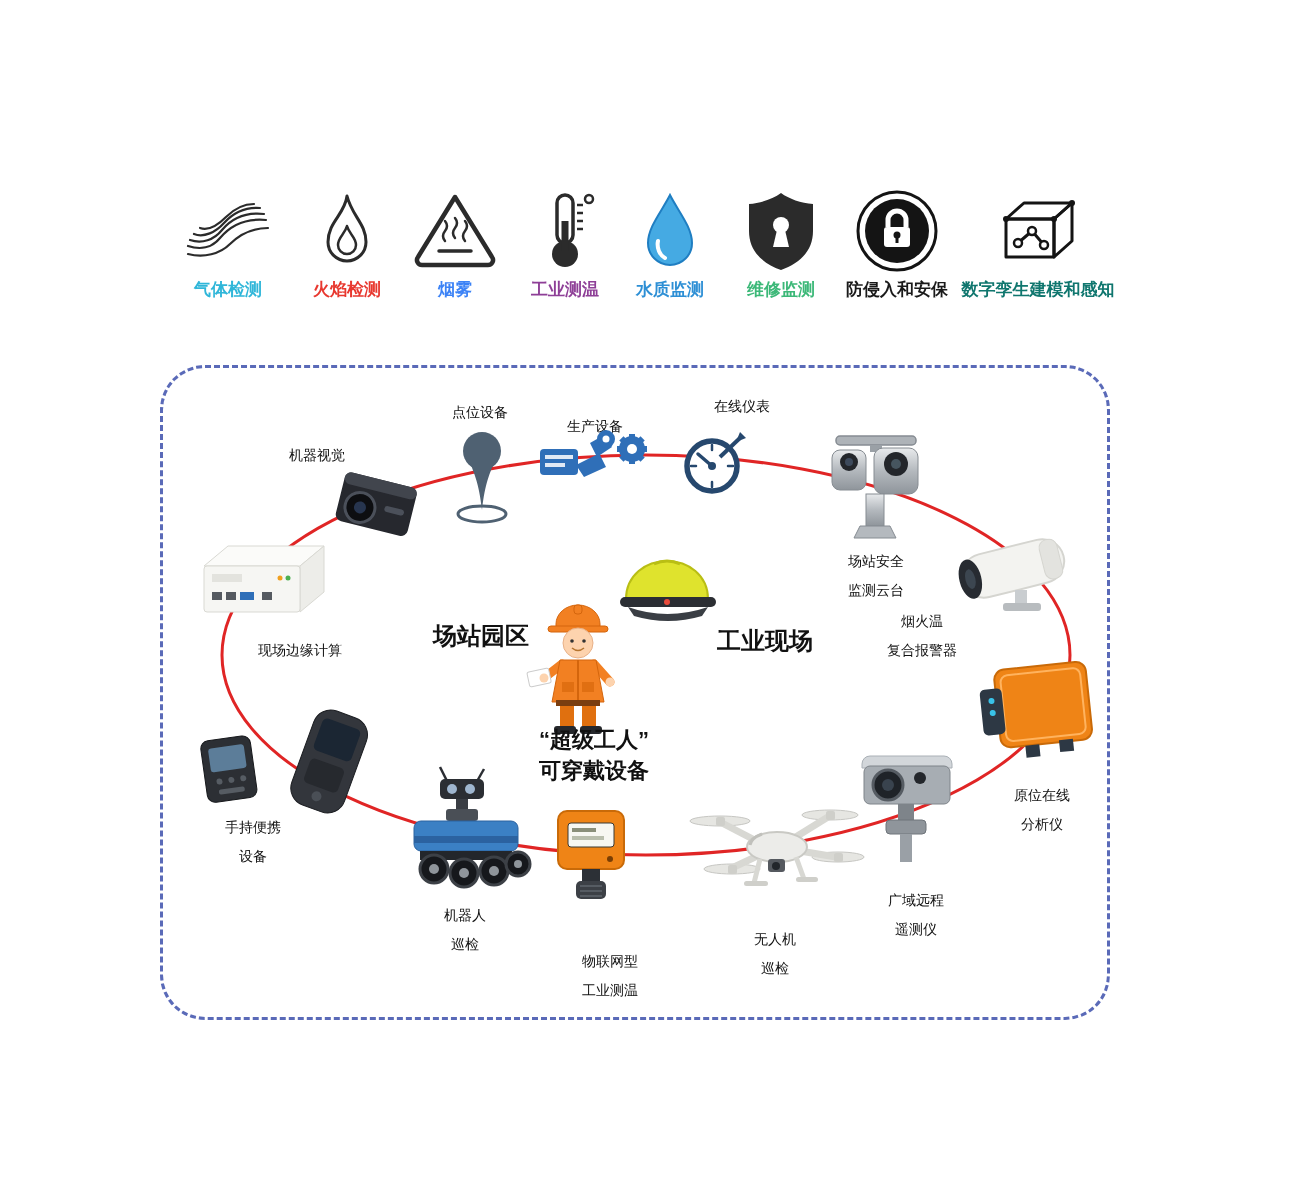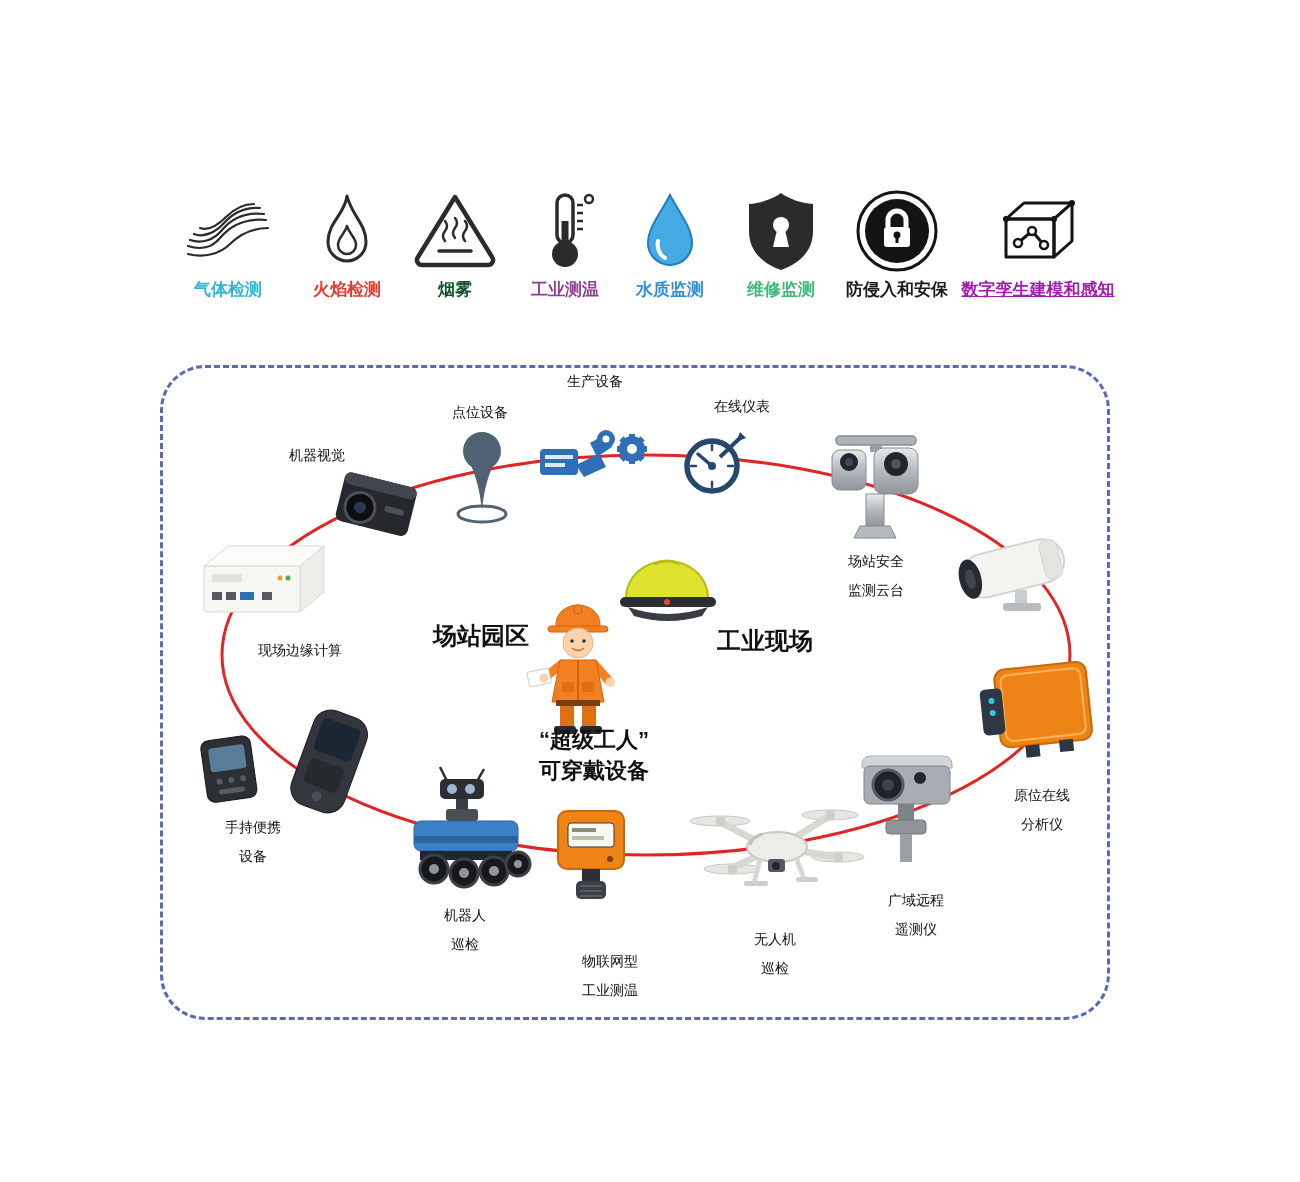--- a/index.html
+++ b/index.html
@@ -54,21 +54,21 @@
       <svg width="84" height="80" viewBox="0 0 84 80">
         <path d="M42,6 L79,66 a5,5 0 0 1 -4,8 H9 a5,5 0 0 1 -4,-8 Z" fill="none" stroke="#2b2b2b" stroke-width="4.5" stroke-linejoin="round"></path>
         <g fill="none" stroke="#2b2b2b" stroke-width="2.5" stroke-linecap="round">
           <path d="M32,30 q4,5 0,10 q-4,5 0,10"></path>
           <path d="M42,27 q4,5 0,10 q-4,5 0,10"></path>
           <path d="M52,30 q4,5 0,10 q-4,5 0,10"></path>
           <line x1="26" y1="60" x2="58" y2="60" stroke-width="3.5"></line>
         </g>
       </svg>
     </div>
-    <div class="legend-label" style="color: #14532d;">烟雾</div>
+    <div class="legend-label" style="color: #3b82f6;">烟雾</div>
   </div>
 
   <div class="legend-item" style="left:505px">
     <div class="legend-icon">
       <svg width="70" height="80" viewBox="0 0 70 80">
         <rect x="27" y="4" width="16" height="48" rx="8" fill="none" stroke="#2b2b2b" stroke-width="3.5"></rect>
         <circle cx="35" cy="63" r="13" fill="#2b2b2b"></circle>
         <rect x="31.5" y="30" width="7" height="30" fill="#2b2b2b"></rect>
         <g stroke="#2b2b2b" stroke-width="2.5">
           <line x1="47" y1="14" x2="53" y2="14"></line>
@@ -127,21 +127,21 @@
           <path d="M24,52 L38,40 L50,54"></path>
         </g>
         <circle cx="24" cy="52" r="4" fill="#ffffff" stroke="#141414" stroke-width="2.5"></circle>
         <circle cx="38" cy="40" r="4" fill="#ffffff" stroke="#141414" stroke-width="2.5"></circle>
         <circle cx="50" cy="54" r="4" fill="#ffffff" stroke="#141414" stroke-width="2.5"></circle>
         <circle cx="12" cy="28" r="3" fill="#141414"></circle>
         <circle cx="60" cy="28" r="3" fill="#141414"></circle>
         <circle cx="78" cy="12" r="3" fill="#141414"></circle>
       </svg>
     </div>
-    <div class="legend-label" style="color: #a21caf; text-decoration: underline;">数字孪生建模和感知</div>
+    <div class="legend-label" style="color: #0f766e;">数字孪生建模和感知</div>
   </div>
 
   <div class="dash-frame"></div>
 
   <svg class="ellipse-svg" width="864" height="420">
     <ellipse cx="431" cy="210" rx="424" ry="200" fill="none" stroke-width="3" stroke="#e02525"></ellipse>
   </svg>
 
   <div class="node-label" style="left:247px;top:441px;width:140px">机器视觉</div>
   <div class="node" style="left:325px;top:465px">
@@ -158,21 +158,21 @@
 
   <div class="node-label" style="left:410px;top:398px;width:140px">点位设备</div>
   <div class="node" style="left:452px;top:430px">
     <svg width="60" height="95" viewBox="0 0 60 95">
       <circle cx="30" cy="21" r="19" fill="#4f6172"></circle>
       <path d="M18,32 C22,44 27,52 30,80 C33,52 38,44 42,32 Z" fill="#4f6172"></path>
       <ellipse cx="30" cy="84" rx="24" ry="8" fill="none" stroke="#4f6172" stroke-width="3"></ellipse>
     </svg>
   </div>
 
-  <div class="node-label" style="left:525px;top:367px;width:140px">生产设备</div>
+  <div class="node-label" style="left:525px;top:412px;width:140px">生产设备</div>
   <div class="node" style="left:540px;top:415px">
     <svg width="115" height="78" viewBox="0 0 115 78">
       <g fill="#2f6fb8">
         <rect x="0" y="34" width="38" height="26" rx="4"></rect>
         <rect x="5" y="40" width="28" height="4" fill="#ffffff" opacity="0.85"></rect>
         <rect x="5" y="48" width="20" height="4" fill="#ffffff" opacity="0.85"></rect>
         <path d="M36,50 L56,40 L50,28 L64,20 L72,32 L60,40 L66,52 L44,62 Z"></path>
         <circle cx="66" cy="24" r="9"></circle>
           <circle cx="66" cy="24" r="3.5" fill="#ffffff"></circle>
         <g>
@@ -234,20 +234,24 @@
     <svg width="140" height="100" viewBox="0 0 140 100">
       <g transform="rotate(-14 70 50)">
         <rect x="16" y="28" width="104" height="44" rx="22" fill="#f3f3f0" stroke="#d5d5d0" stroke-width="2"></rect>
         <ellipse cx="24" cy="50" rx="11" ry="20" fill="#272b31"></ellipse>
         <ellipse cx="24" cy="50" rx="5" ry="10" fill="#3c4650"></ellipse>
         <rect x="98" y="30" width="18" height="40" rx="8" fill="#e3e3df" stroke="#d5d5d0"></rect>
       </g>
       <rect x="70" y="72" width="12" height="14" fill="#c9cdd0"></rect>
       <rect x="58" y="85" width="38" height="8" rx="3" fill="#b8bcbf"></rect>
     </svg>
+  </div>
+  <div class="node-label" style="left:852px;top:607px;width:140px">
+    <div>烟火温</div>
+    <div>复合报警器</div>
   </div>
 
   <div class="node" style="left:978px;top:658px">
     <svg width="125" height="115" viewBox="0 0 125 115">
       <g transform="rotate(-6 62 55)">
         <rect x="20" y="8" width="92" height="78" rx="10" fill="#ef8416" stroke="#c96a08" stroke-width="2"></rect>
         <rect x="26" y="14" width="80" height="66" rx="7" fill="none" stroke="#ffb35e" stroke-width="2"></rect>
         <rect x="4" y="26" width="22" height="46" rx="5" fill="#2d3844"></rect>
         <circle cx="15" cy="38" r="3" fill="#39c2e8"></circle>
           <circle cx="15" cy="50" r="3" fill="#39c2e8"></circle>

